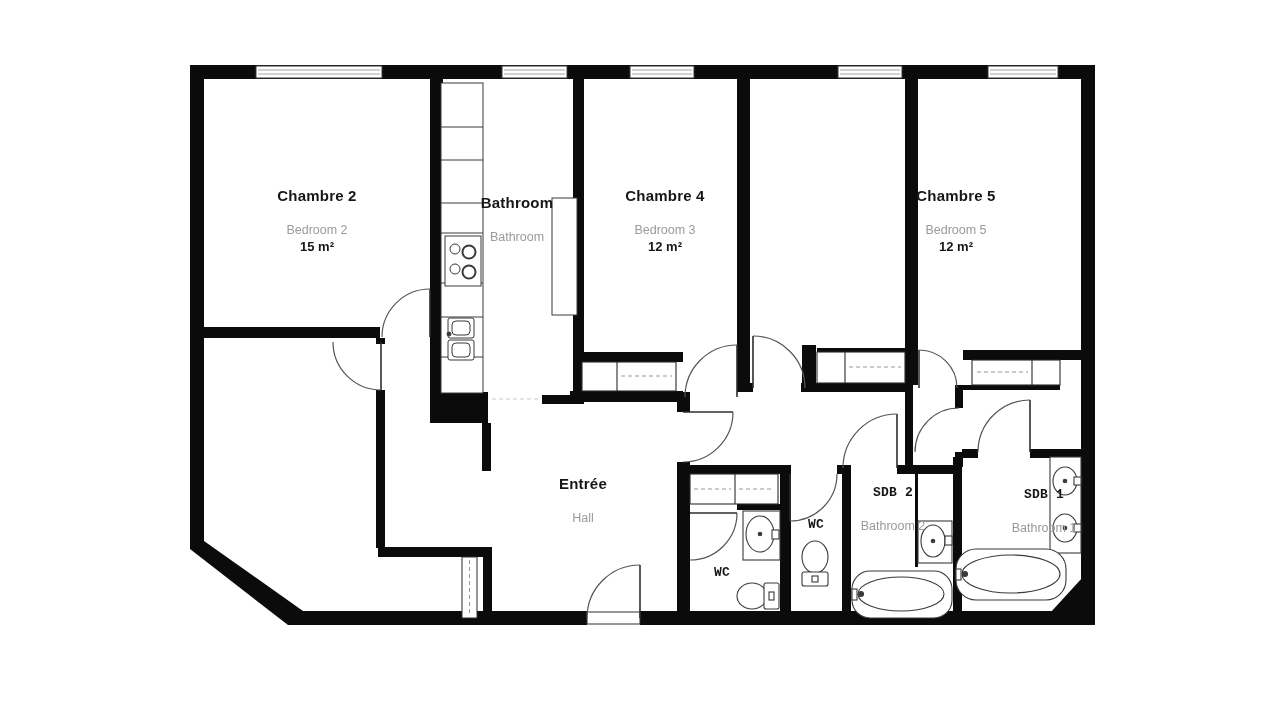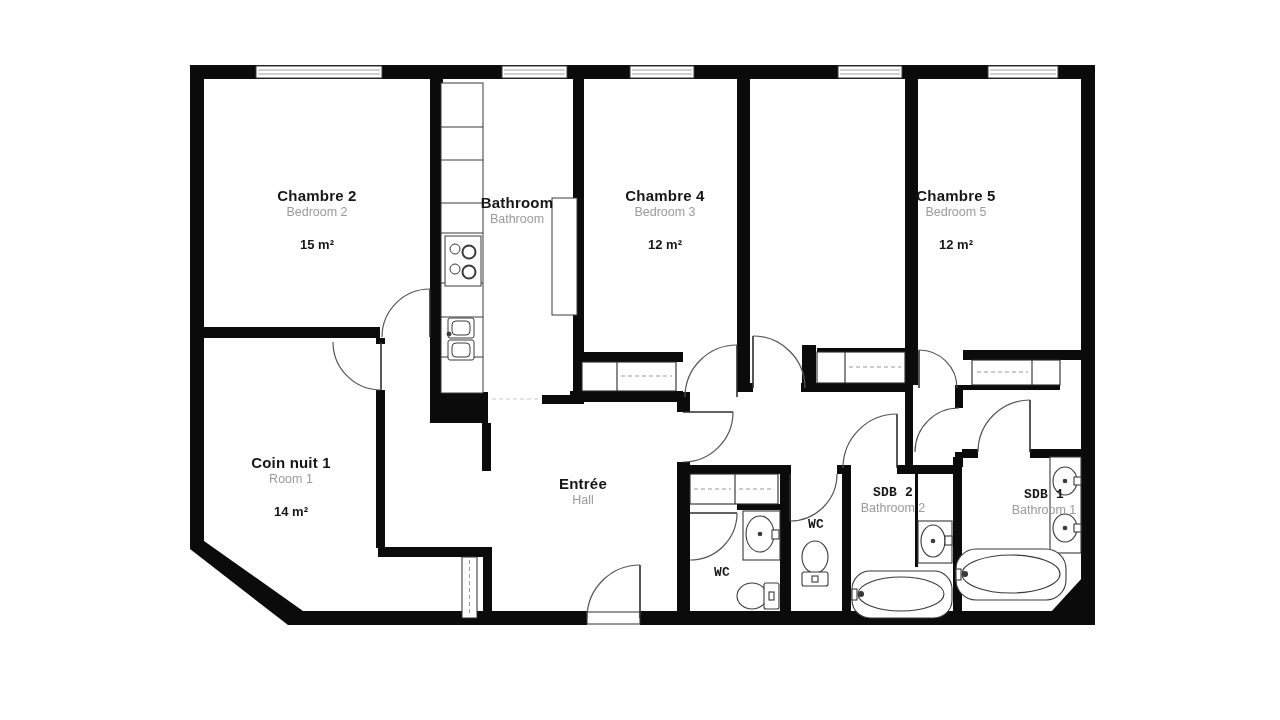--- a/index.html
+++ b/index.html
@@ -2,22 +2,22 @@
 <html><head>
 <meta charset="utf-8">
 <style>
   html,body{margin:0;padding:0;background:#ffffff;}
   .stage{position:relative;width:1197px;height:720px;background:#ffffff;overflow:hidden;
          font-family:"Liberation Sans", sans-serif;padding-left:17px;}
   .plan-svg{position:absolute;left:0;top:0;}
   .room-label{position:absolute;transform:translateX(-50%);text-align:center;white-space:nowrap;line-height:1.08;}
   .rl-title{font-weight:700;font-size:15px;color:#161616;letter-spacing:.2px;}
   .rl-title.small{font-size:13px;font-family:Liberation Mono, monospace;}
-  .rl-sub{font-size:12.5px;color:#9a9a9a;margin-top:2px;}
-  .rl-area{font-size:13px;font-weight:700;color:#161616;margin-top:18px;}
+  .rl-sub{font-size:12.5px;color:#9a9a9a;margin-top:20px;}
+  .rl-area{font-size:13px;font-weight:700;color:#161616;margin-top:2px;}
 </style>
 </head>
 <body>
 
 <div class="stage">
 
 <svg class="plan-svg" width="1280" height="720" viewBox="0 0 1280 720">
 
   <g fill="#0b0b0b">
     <rect x="190" y="65" width="905" height="14"></rect>
@@ -279,25 +279,20 @@
     <div class="rl-area">12 m²</div>
   </div>
 
 
   <div class="room-label" style="left:956px;top:188px;">
     <div class="rl-title">Chambre 5</div>
     <div class="rl-sub">Bedroom 5</div>
     <div class="rl-area">12 m²</div>
   </div>
 
-  <div class="room-label" style="left:291px;top:455px;">
-    <div class="rl-title">Coin nuit 1</div>
-    <div class="rl-sub">Room 1</div>
-    <div class="rl-area">14 m²</div>
-  </div>
 
   <div class="room-label" style="left:583px;top:476px;">
     <div class="rl-title">Entrée</div>
     <div class="rl-sub">Hall</div>
   </div>
 
   <div class="room-label" style="left:722px;top:566px;">
     <div class="rl-title small">WC</div>
   </div>
 

